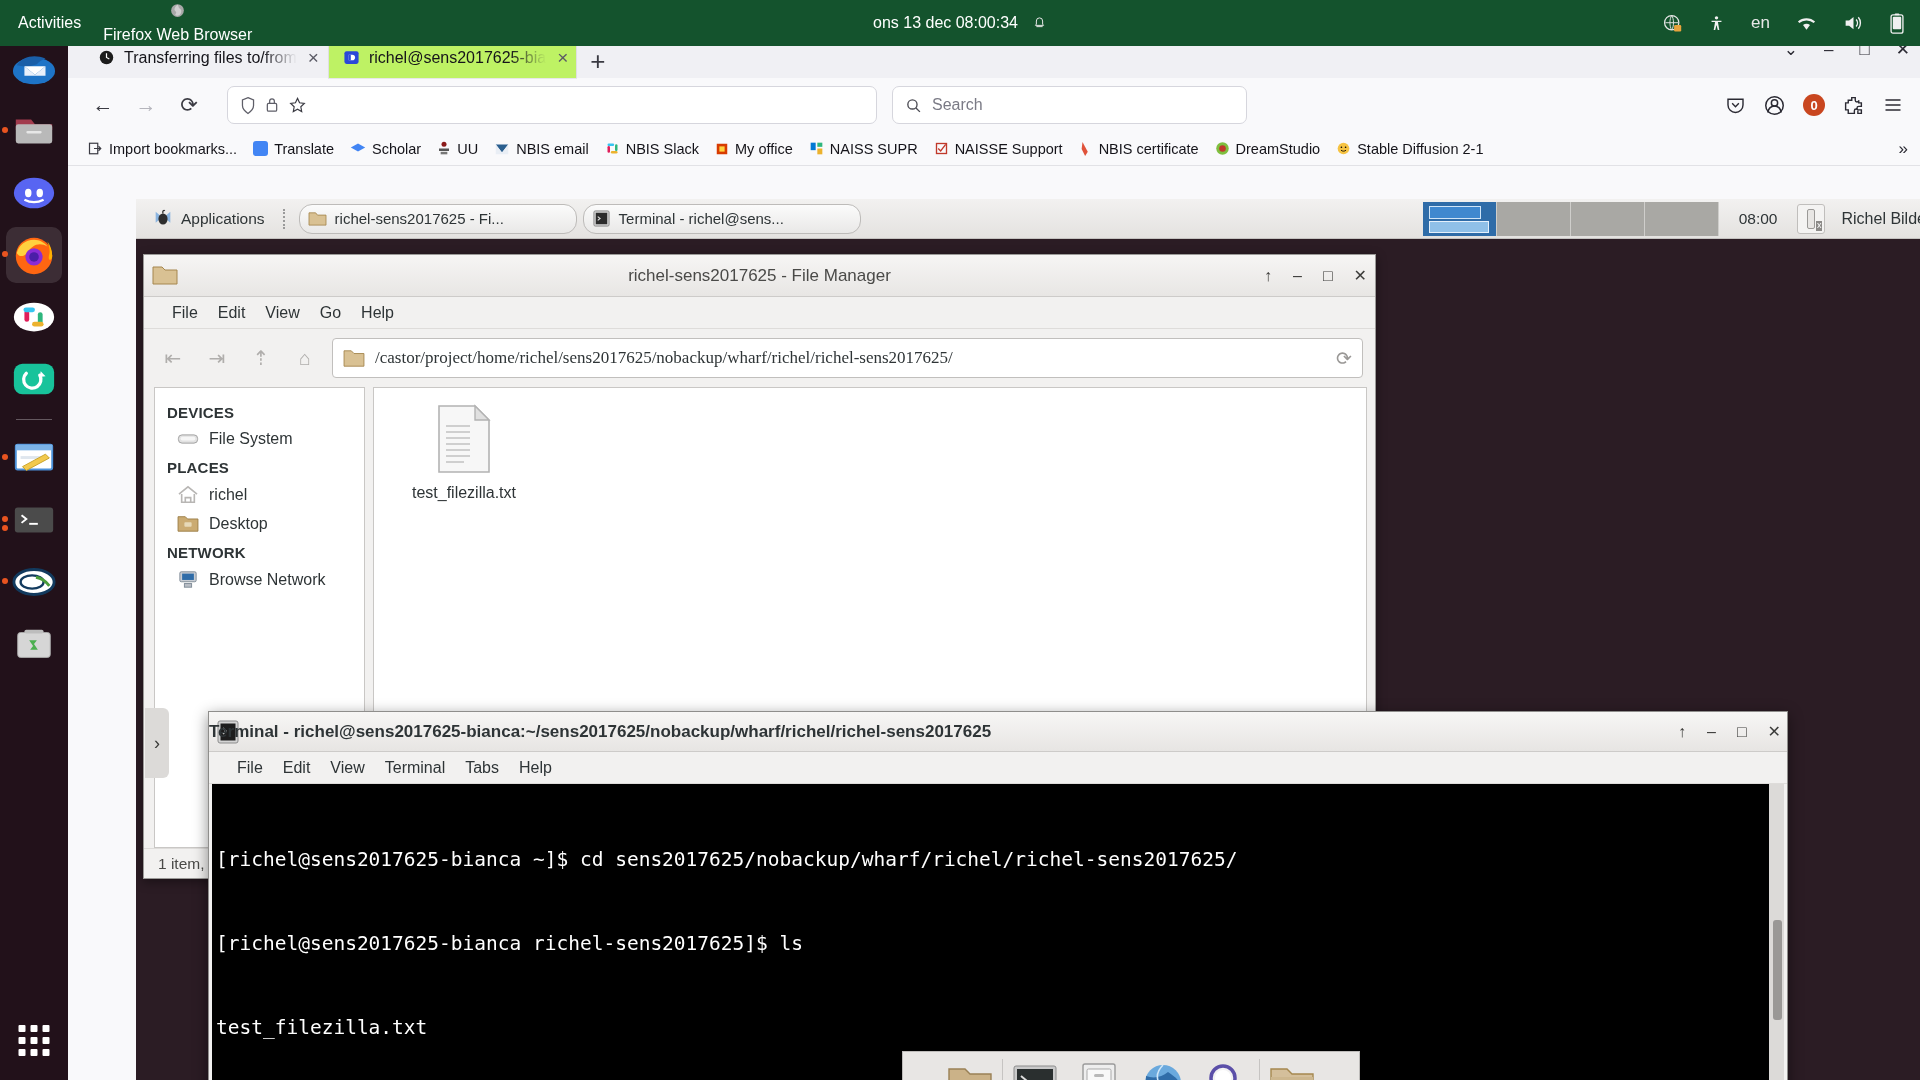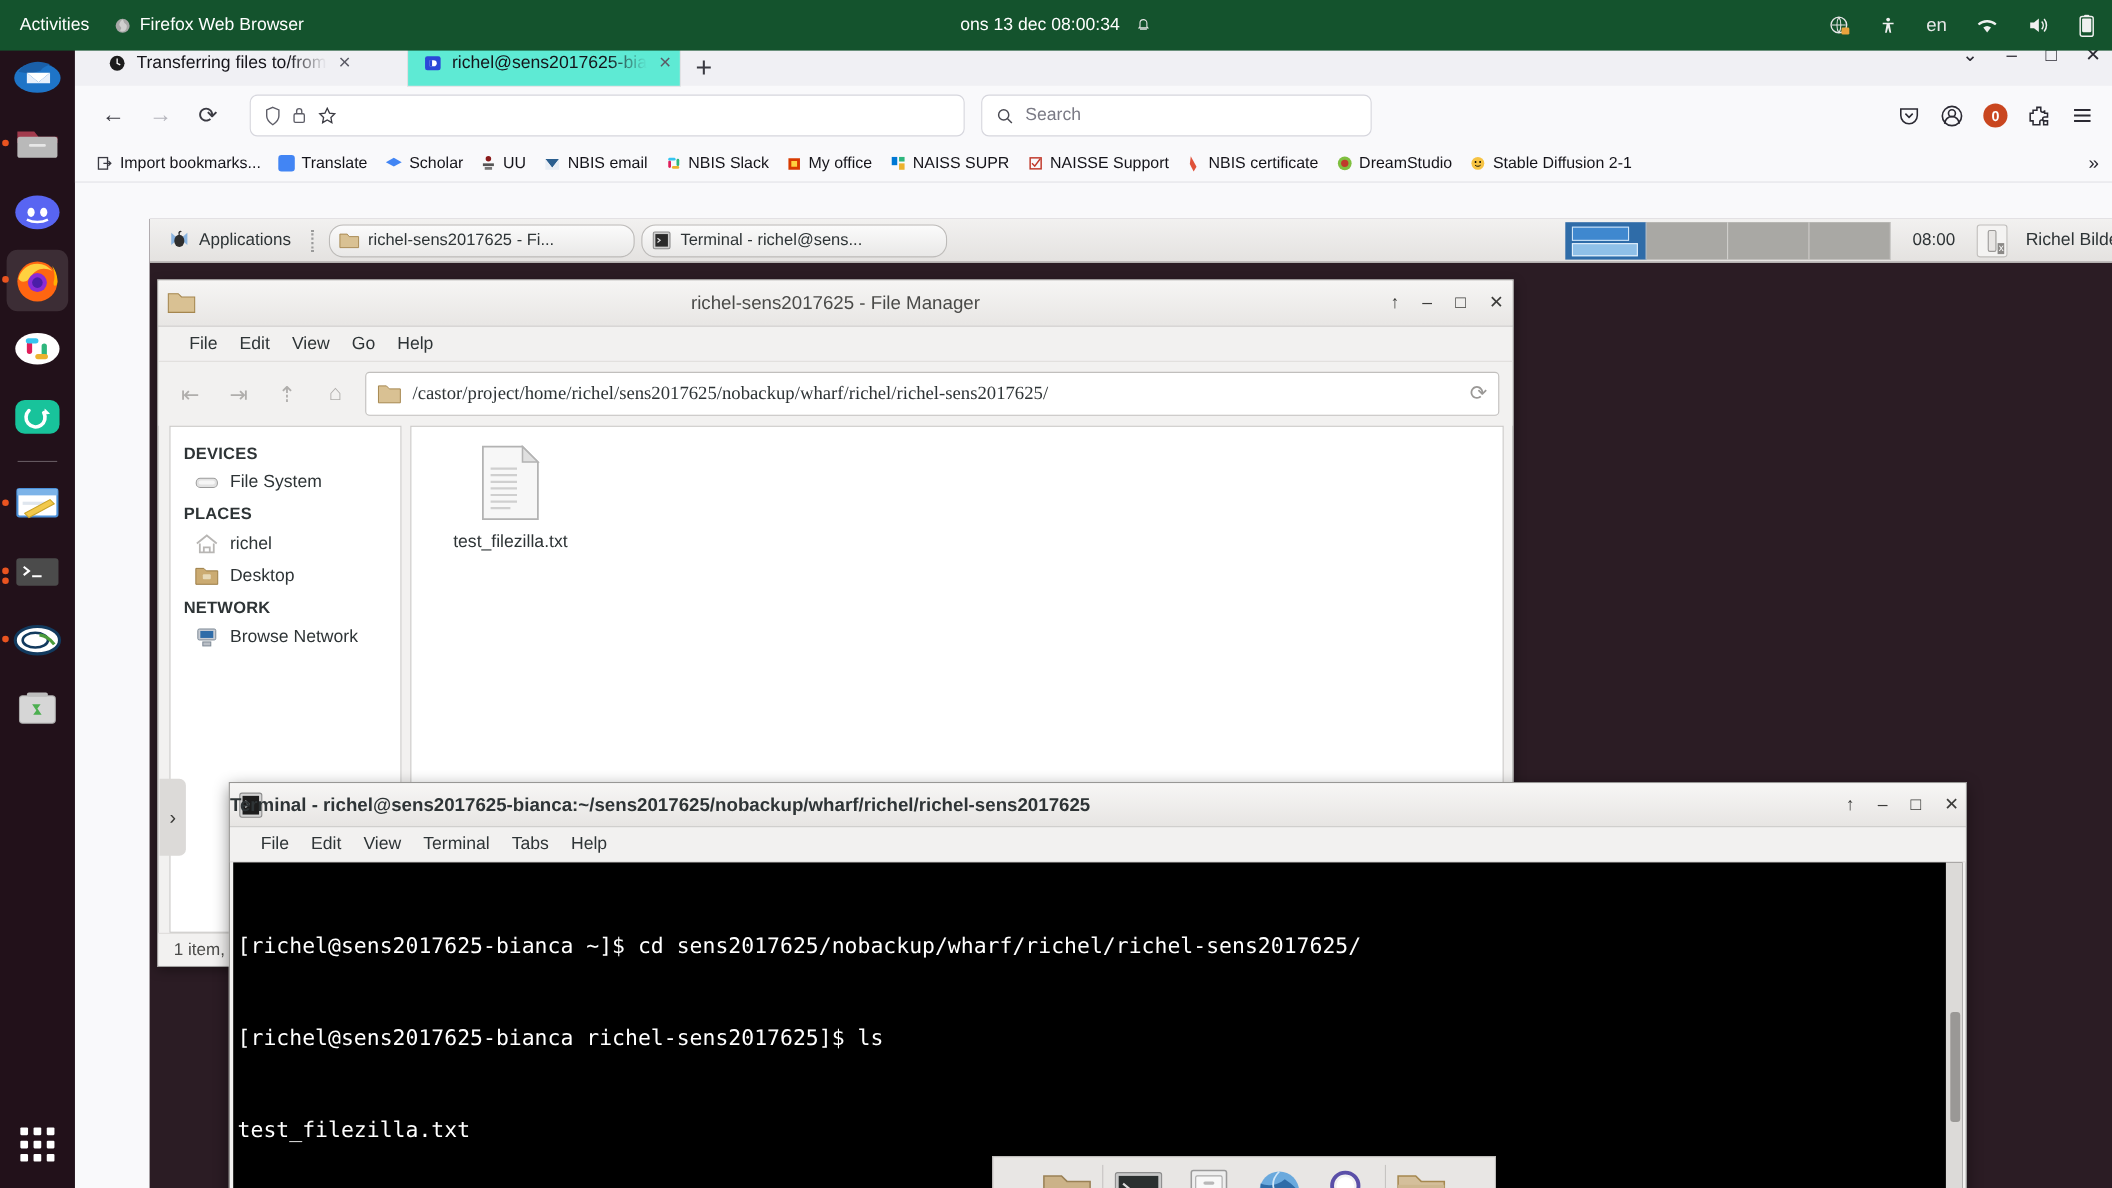--- a/index.html
+++ b/index.html
@@ -12,21 +12,21 @@
   #root { position: relative; width: 1920px; height: 1080px; }
 
   
   .gnome-topbar {
     position: absolute; top: 0; left: 0; width: 1920px; height: 46px;
     background: #14532d; color: #ffffff;
     display: flex; align-items: center;
     font-size: 16px; z-index: 60;
   }
   .gnome-activities { padding: 0 12px 0 18px; font-weight: 400; }
-  .gnome-app { display: flex; align-items: center; gap: 7px; padding: 0 10px; }
+  .gnome-app { display: flex; align-items: center; gap: 7px; padding: 0 10px; flex-direction: column; }
   .gnome-clock {
     position: absolute; left: 50%; transform: translateX(-50%);
     display: flex; align-items: center; gap: 14px; white-space: nowrap;
   }
   .gnome-right {
     position: absolute; right: 16px; display: flex; align-items: center; gap: 26px;
   }
   .gnome-right .en { color: #e8e8e8; font-size: 17px; }
 
   
@@ -68,21 +68,21 @@
     height: 45px; background: #f0f0f4;
     display: flex; align-items: flex-end; padding: 0 6px 0 16px; gap: 2px;
     position: relative;
   }
   .ff-tab {
     height: 41px; display: flex; align-items: center; gap: 9px;
     padding: 0 8px 0 14px; border-radius: 8px 8px 0 0;
     font-size: 16px; color: #15141a; max-width: 255px;
     position: relative;
   }
-  .ff-tab.active { background: #5eead4; box-shadow: 0 0 0 1px rgba(0,0,0,0.07); margin-left: 42px; }
+  .ff-tab.active { background: #bef264; box-shadow: 0 0 0 1px rgba(0,0,0,0.07); }
   .ff-tab .label {
     white-space: nowrap; overflow: hidden;
     max-width: 182px;
     -webkit-mask-image: linear-gradient(to right, #000 80%, transparent 100%);
     mask-image: linear-gradient(to right, #000 80%, transparent 100%);
   }
   .ff-tab .x { font-size: 19px; color: #5b5b66; line-height: 1; padding-left: 2px;}
   .ff-newtab { font-size: 26px; color: #3a3a42; padding: 0 12px 4px; line-height: 1; }
   .ff-winbtns {
     position: absolute; right: 10px; top: 8px;

